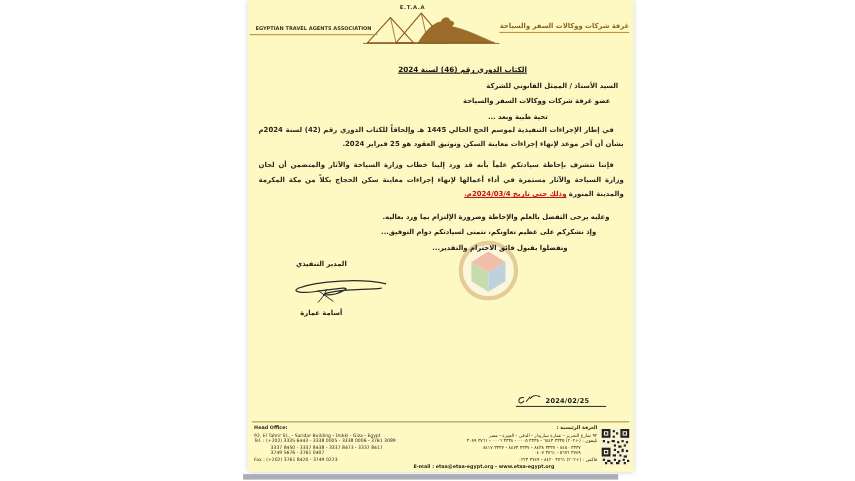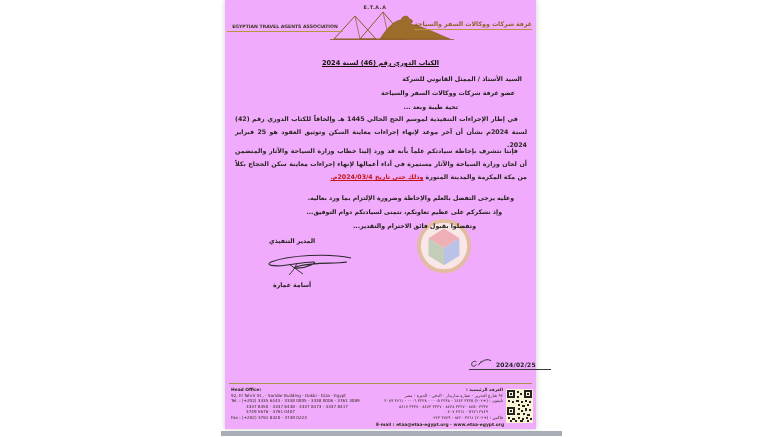--- a/index.html
+++ b/index.html
@@ -1,18 +1,18 @@
 <!DOCTYPE html>
 <html lang="ar"><head>
 <meta charset="utf-8">
 <style>
   html,body{margin:0;padding:0;background:#ffffff;}
   .screen{position:relative;width:777px;height:437px;background:#ffffff;overflow:hidden;
           font-family:"DejaVu Sans",sans-serif;}
-  .paper{position:absolute;left:225px;top:0;width:311px;height:429px;background:#f0abfc;
+  .paper{position:absolute;left:225px;top:0;width:351px;height:429px;background:#fef9c3;
          box-shadow:0 0 5px rgba(130,130,140,.4);}
   .bottom-bar{position:absolute;left:221px;top:431px;width:341px;height:5px;background:#a9aeb6;}
 
   
   .acronym{position:absolute;left:130px;top:5px;width:40px;text-align:center;font-size:4.8px;
            font-weight:bold;color:#3f3420;letter-spacing:.6px;}
   .logo{position:absolute;left:103px;top:10px;width:128px;height:31px;}
   .org-en{position:absolute;left:2px;top:24px;width:116px;text-align:center;font-size:4.6px;
           font-weight:bold;color:#3f3420;border-bottom:1px solid #b69440;padding-bottom:2px;}
   .org-ar{position:absolute;right:4px;top:20px;font-size:6.2px;font-weight:bold;color:#8a6420;

